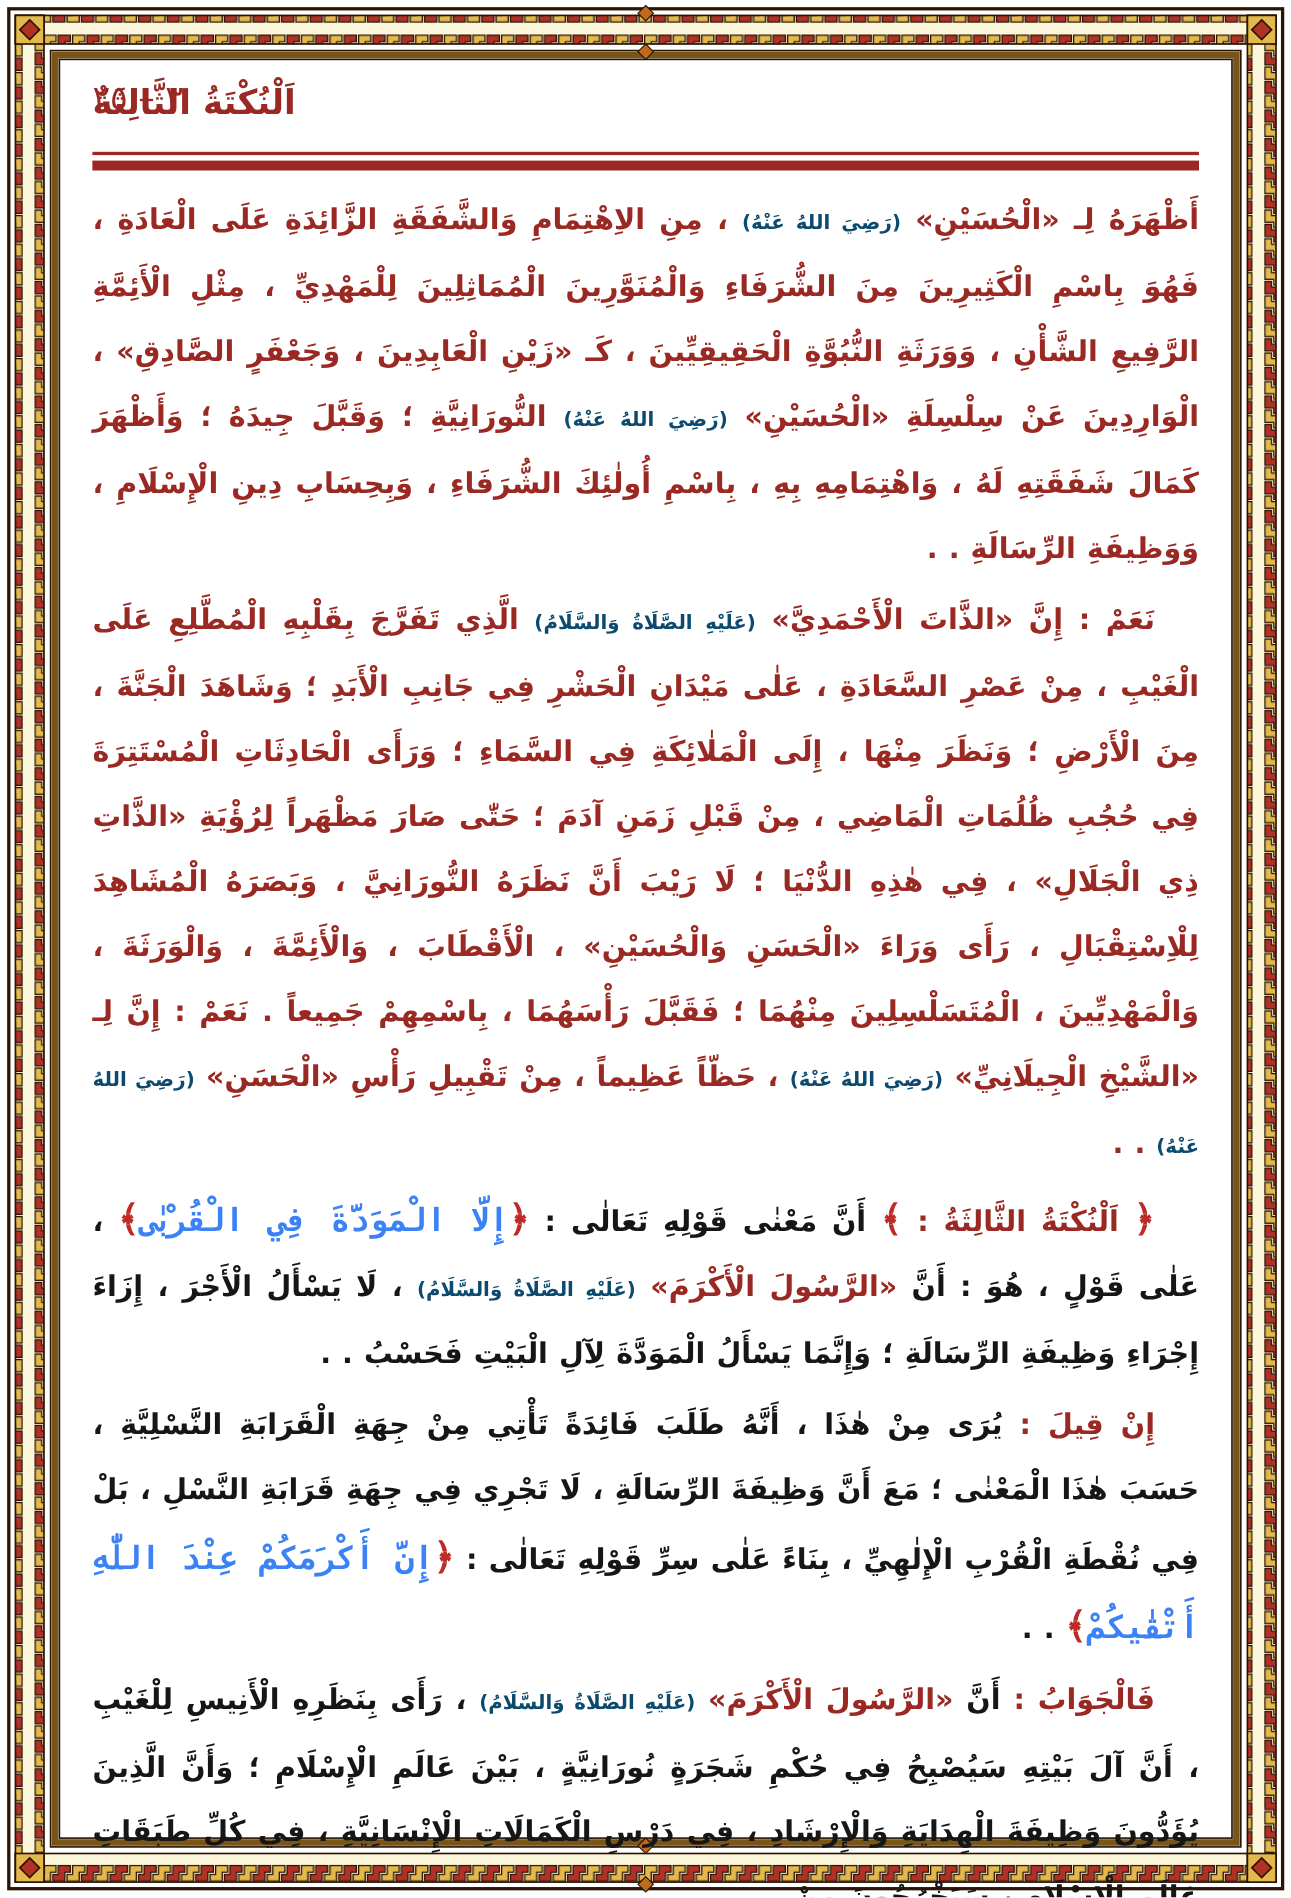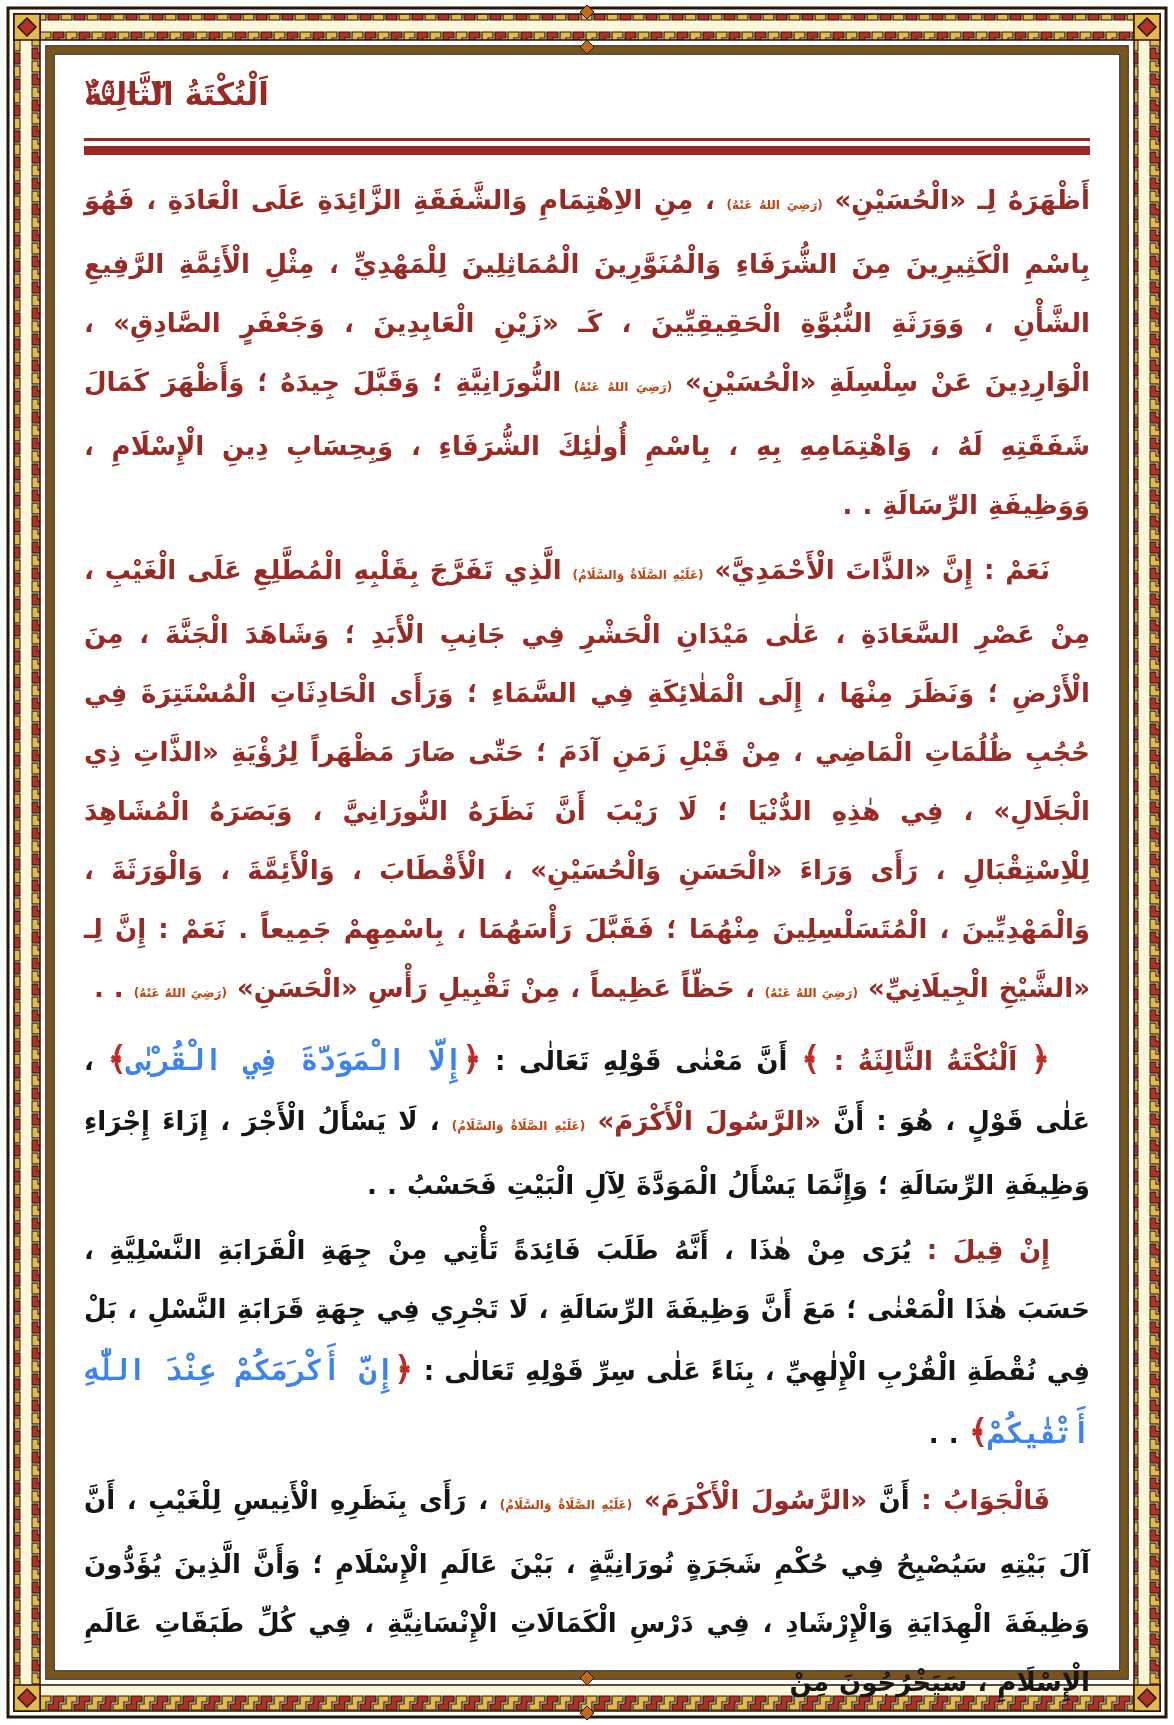--- a/index.html
+++ b/index.html
@@ -43,22 +43,22 @@
     font-weight:bold;
     word-spacing:1px;
   }
   .para.indent{text-indent:40px;}
   .run{white-space:pre-wrap;margin-top:16px;}
   .run-maroon{color:#9a2823;}
   .run-black{color:#161616;}
   .run-blue{color:#3b82f6;font-size:29px;font-family:Liberation Mono, monospace;}
   .run-bracket{color:#be2b26;font-size:33px;}
   .run-honorific{
-    color:#c2410c;
-    font-size:12px;
+    color:#0c4a6e;
+    font-size:18px;
     letter-spacing:-0.3px;
   }
 </style>
 </head>
 <body>
 
 <div class="page">
 
   <svg class="frame" viewBox="0 0 1174 1725" xmlns="http://www.w3.org/2000/svg" aria-hidden="true">
     <defs>

